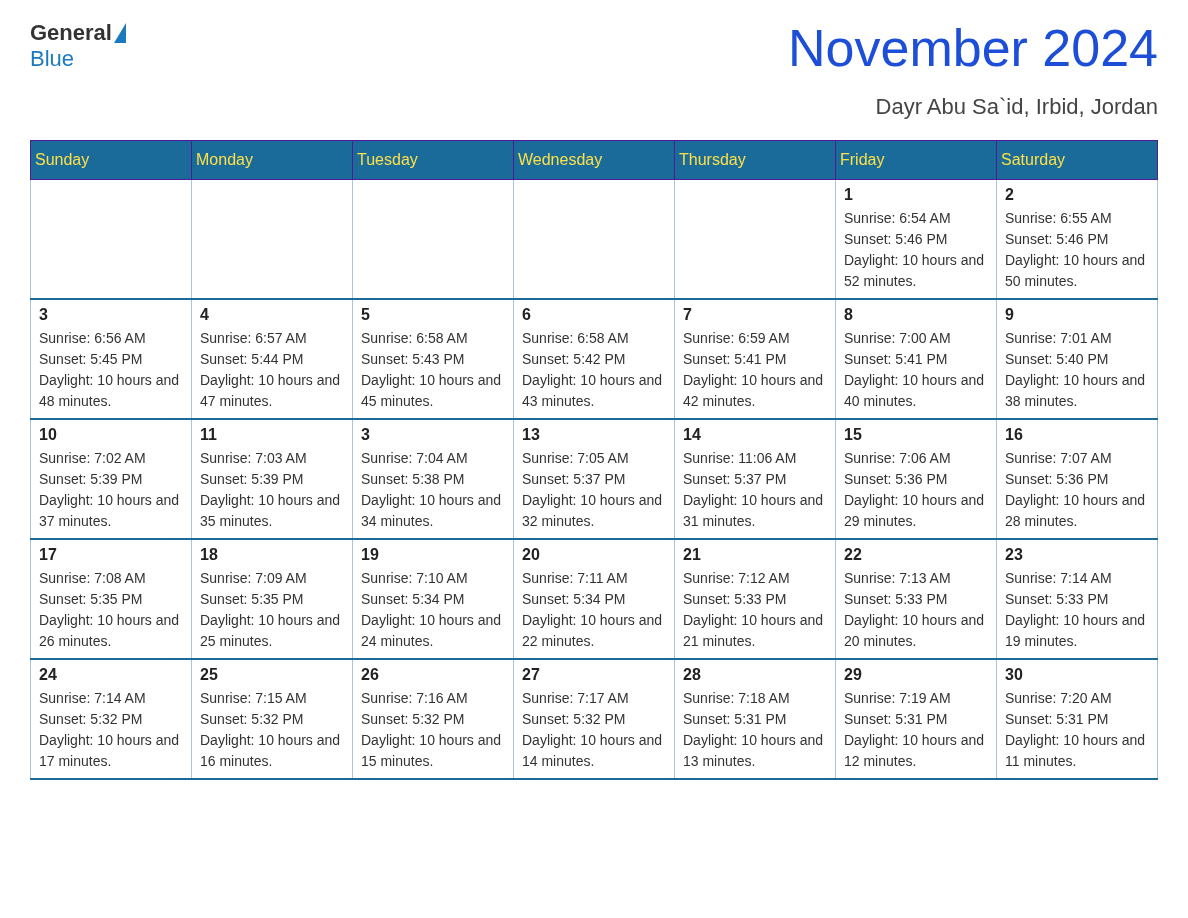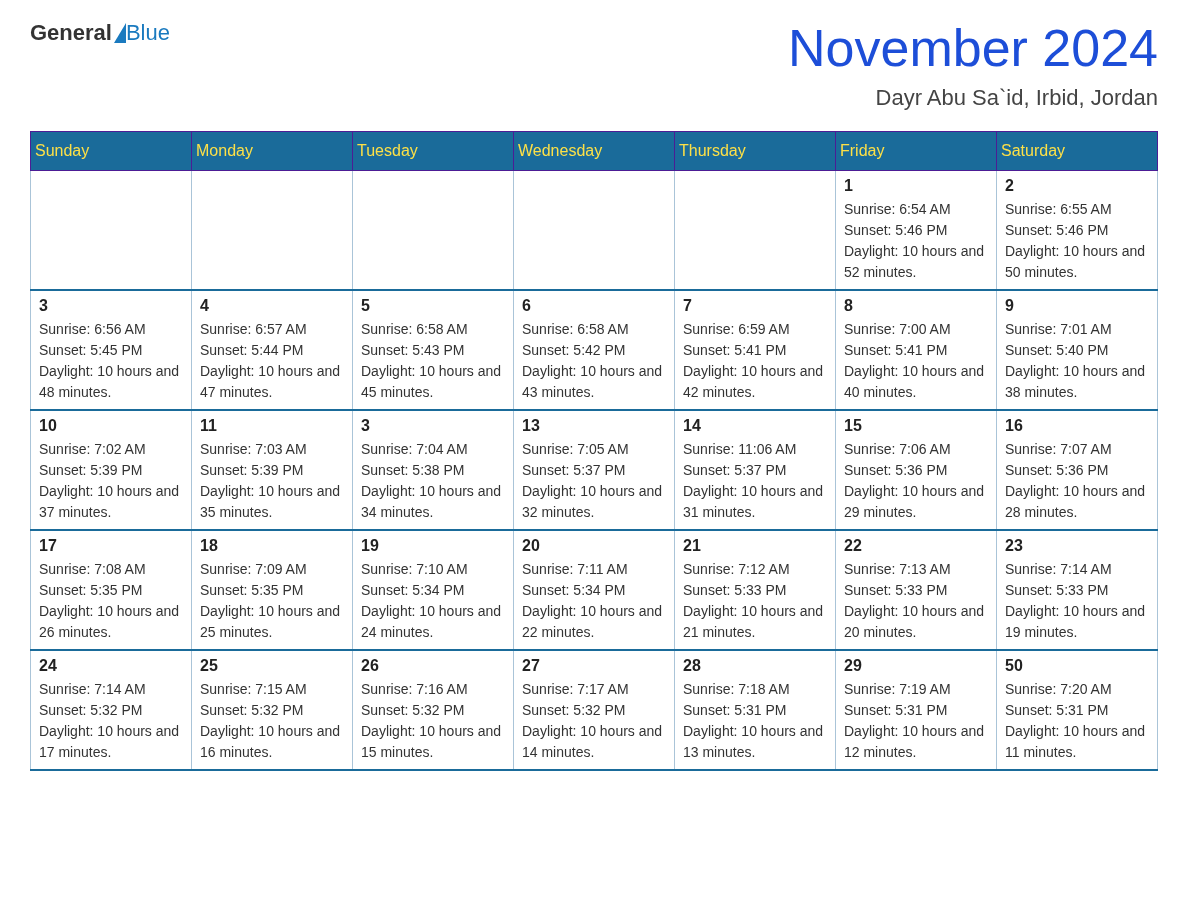--- a/index.html
+++ b/index.html
@@ -30,39 +30,39 @@
       margin-left: 2px;
       vertical-align: middle;
     }
     .logo-blue {
       font-size: 22px;
       font-weight: normal;
       color: #1a7abf;
     }
     .logo-wrapper {
       display: flex;
-      flex-direction: row;
+      flex-direction: column;
     }
     .logo-top {
       display: flex;
       align-items: center;
     }
     .title-area {
       text-align: right;
     }
     .month-title {
       font-size: 52px;
       font-weight: normal;
       color: #1d4ed8;
       line-height: 1.1;
     }
     .location-title {
       font-size: 22px;
       color: #444;
-      margin-top: 8px;
+      margin-top: 17px;
     }
     table {
       width: 100%;
       border-collapse: collapse;
     }
     thead tr th {
       background-color: #1a6b9a;
       color: #fde047;
       padding: 10px 4px;
       font-size: 16px;
@@ -308,20 +308,20 @@
 Sunset: 5:31 PM
 Daylight: 10 hours and 13 minutes.</div>
         </td>
         <td>
           <span class="day-number">29</span>
           <div class="day-info">Sunrise: 7:19 AM
 Sunset: 5:31 PM
 Daylight: 10 hours and 12 minutes.</div>
         </td>
         <td>
-          <span class="day-number">50</span>
+          <span class="day-number">30</span>
           <div class="day-info">Sunrise: 7:20 AM
 Sunset: 5:31 PM
 Daylight: 10 hours and 11 minutes.</div>
         </td>
       </tr>
     </tbody>
 </table>
 
 </body></html>

